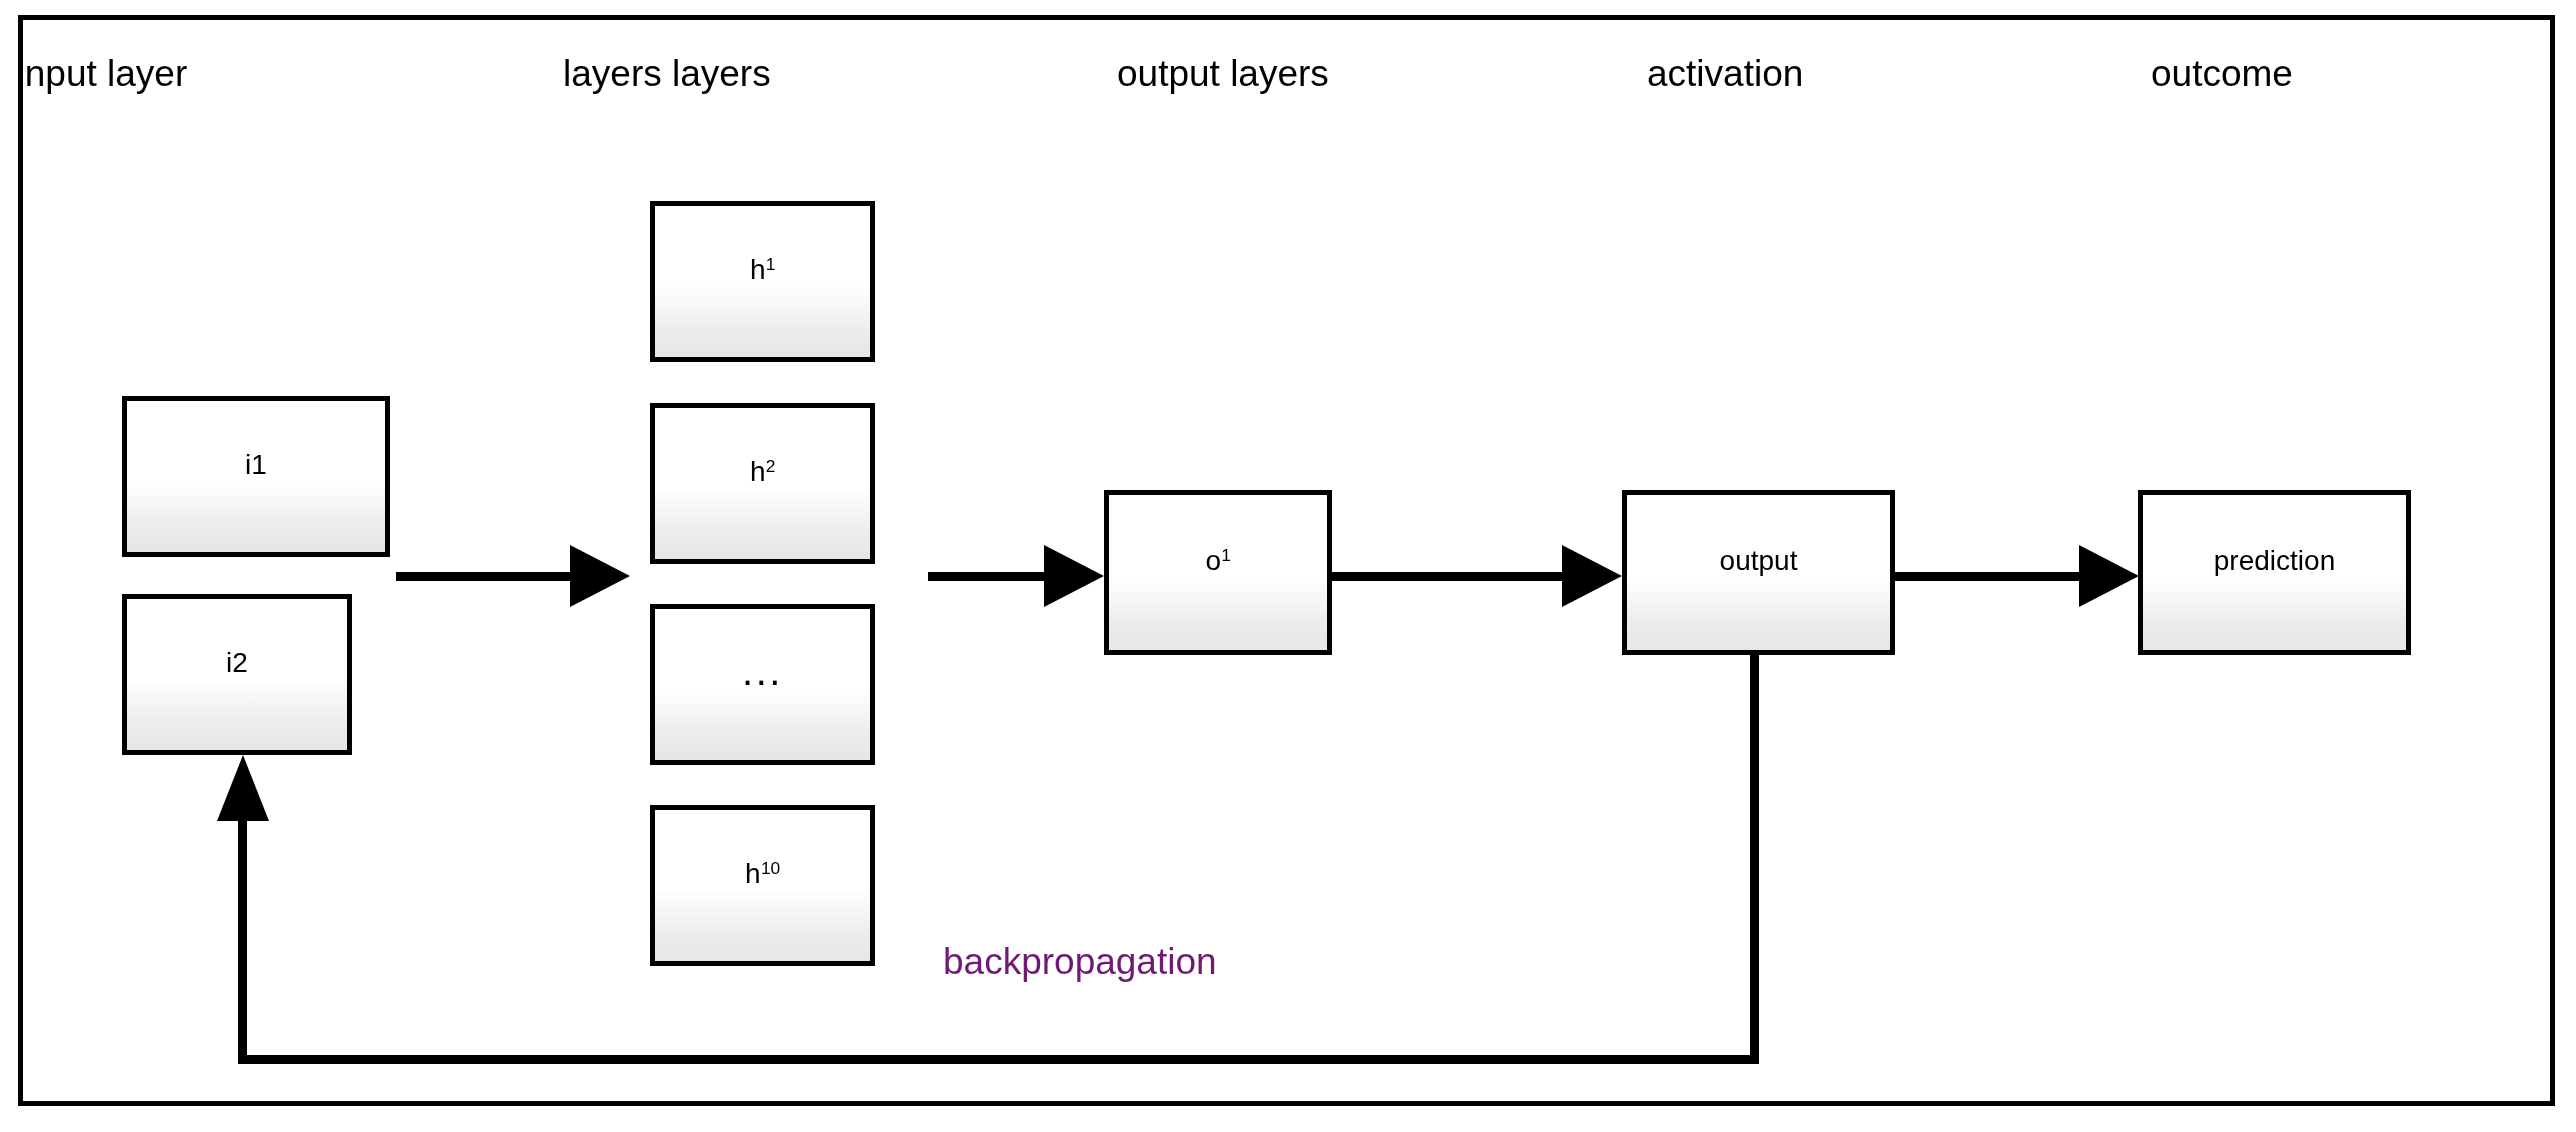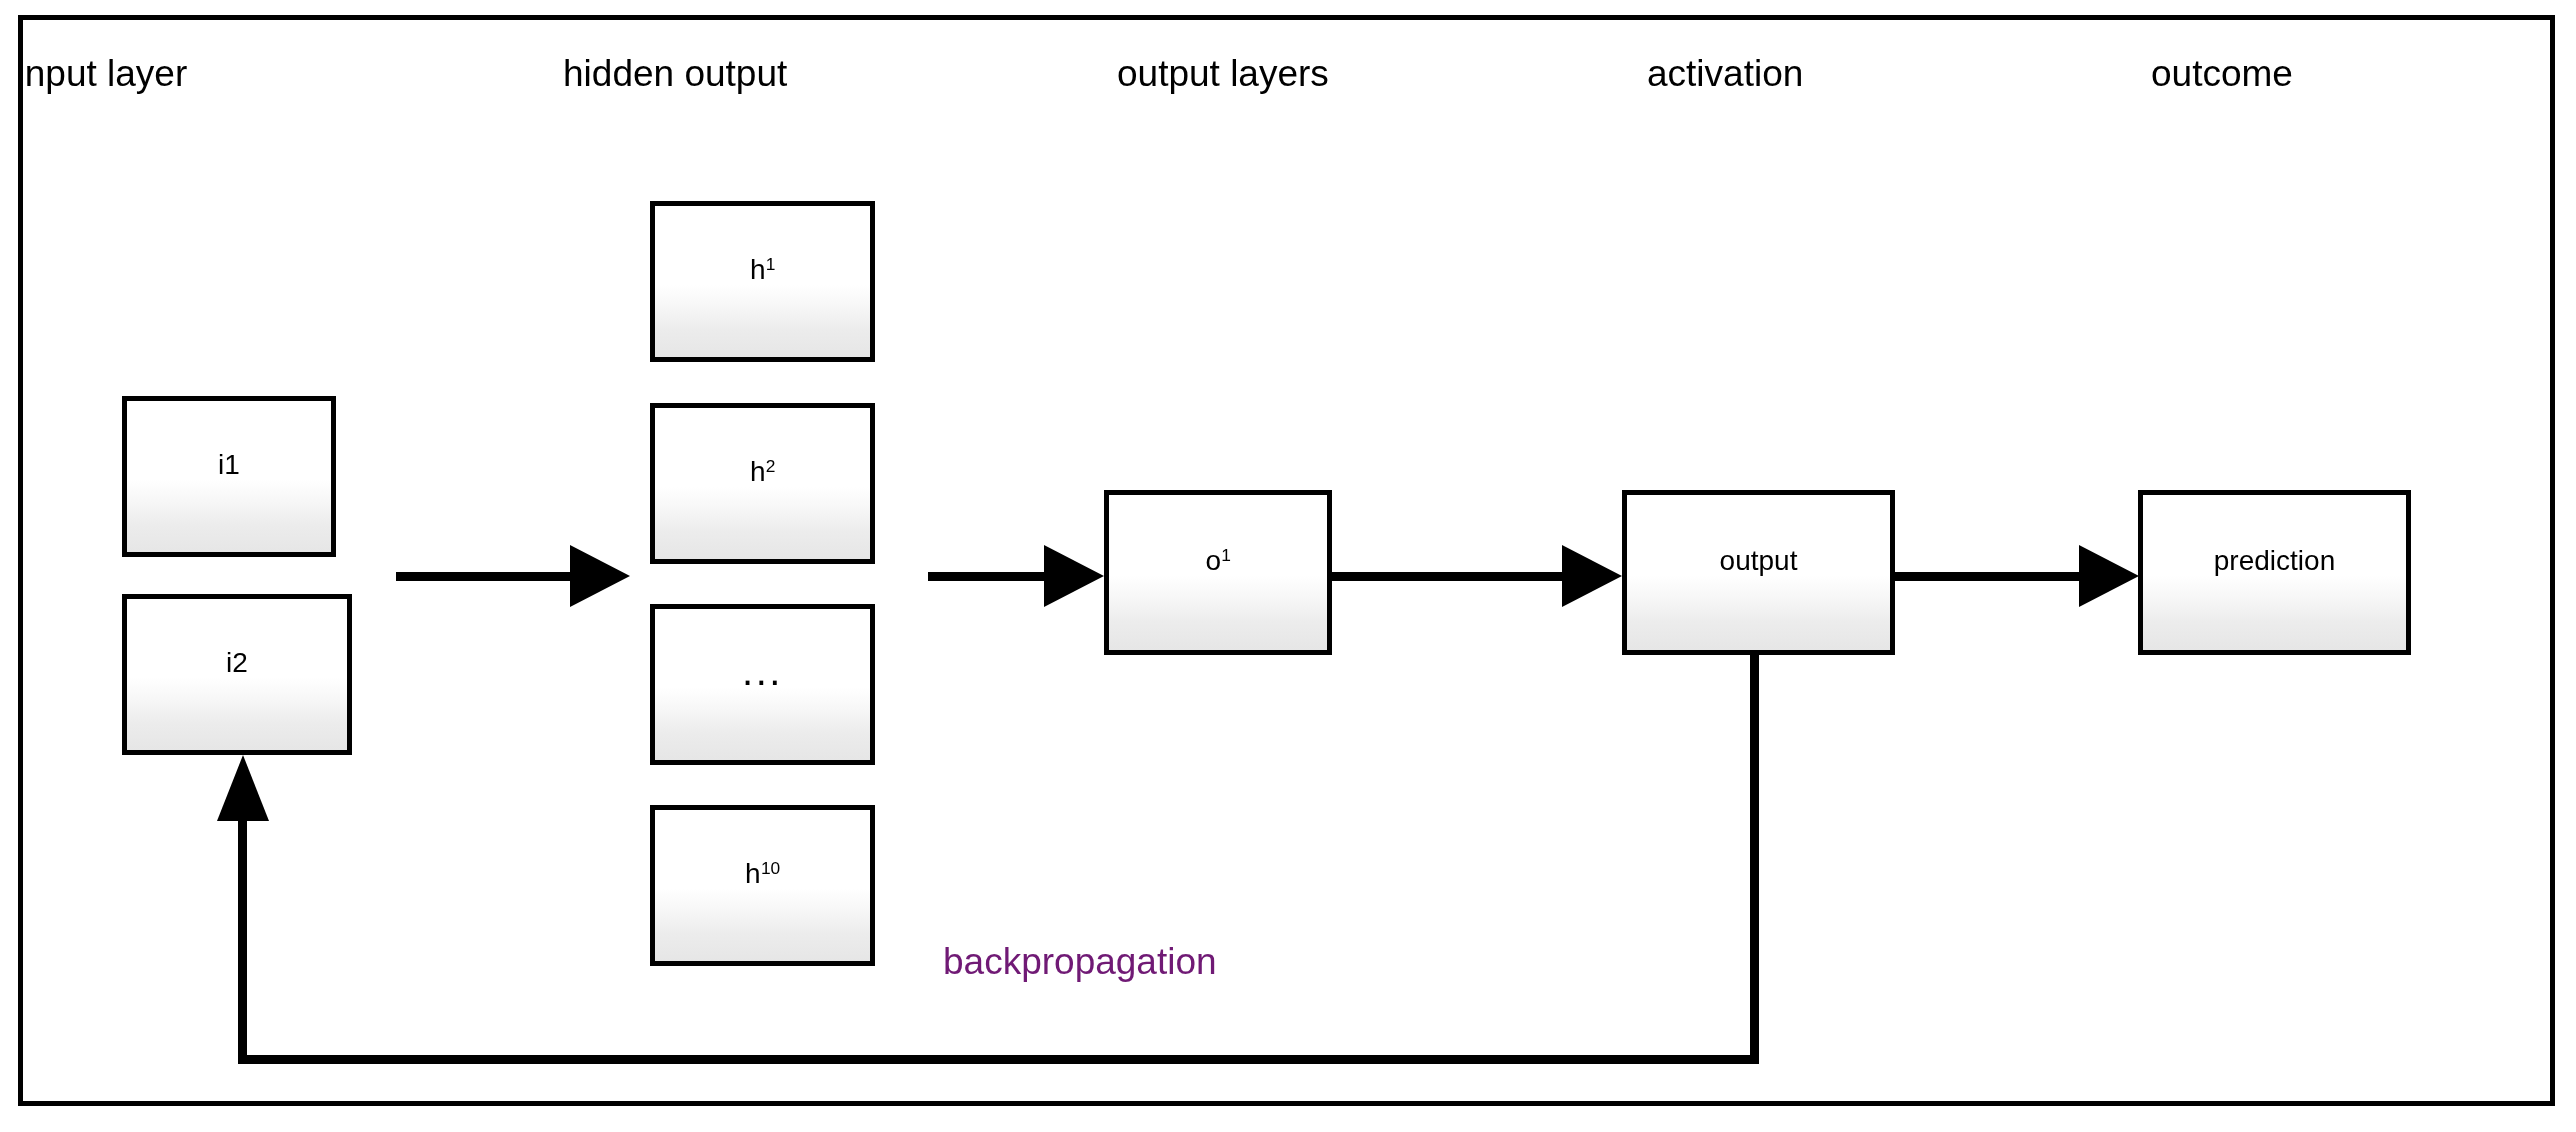--- a/index.html
+++ b/index.html
@@ -118,29 +118,29 @@
 </style>
 </head>
 <body>
 
 <div id="diagram-root">
 
   <div id="outer-frame"></div>
 
   <div class="column-caption" style="left:16.5px; top:55px; width:306px;">input layer</div>
 
-  <div class="column-caption" style="left:563px; top:55px; width:314px;">hidden output</div>
+  <div class="column-caption" style="left:563px; top:55px; width:314px;">layers layers</div>
 
   <div class="column-caption" style="left:1117px; top:55px; width:314px;">output layers</div>
 
   <div class="column-caption" style="left:1647px; top:55px; width:281px;">activation</div>
 
   <div class="column-caption" style="left:2151px; top:55px; width:281px;">outcome</div>
 
-  <div class="node-box" style="left:122px; top:396px; width:214px; height:161px;">
+  <div class="node-box" style="left:122px; top:396px; width:268px; height:161px;">
     <span class="node-label">
       <span>i1</span><sup></sup>
     </span>
   </div>
 
   <div class="node-box" style="left:122px; top:594px; width:230px; height:161px;">
     <span class="node-label">
       <span>i2</span><sup></sup>
     </span>
   </div>

